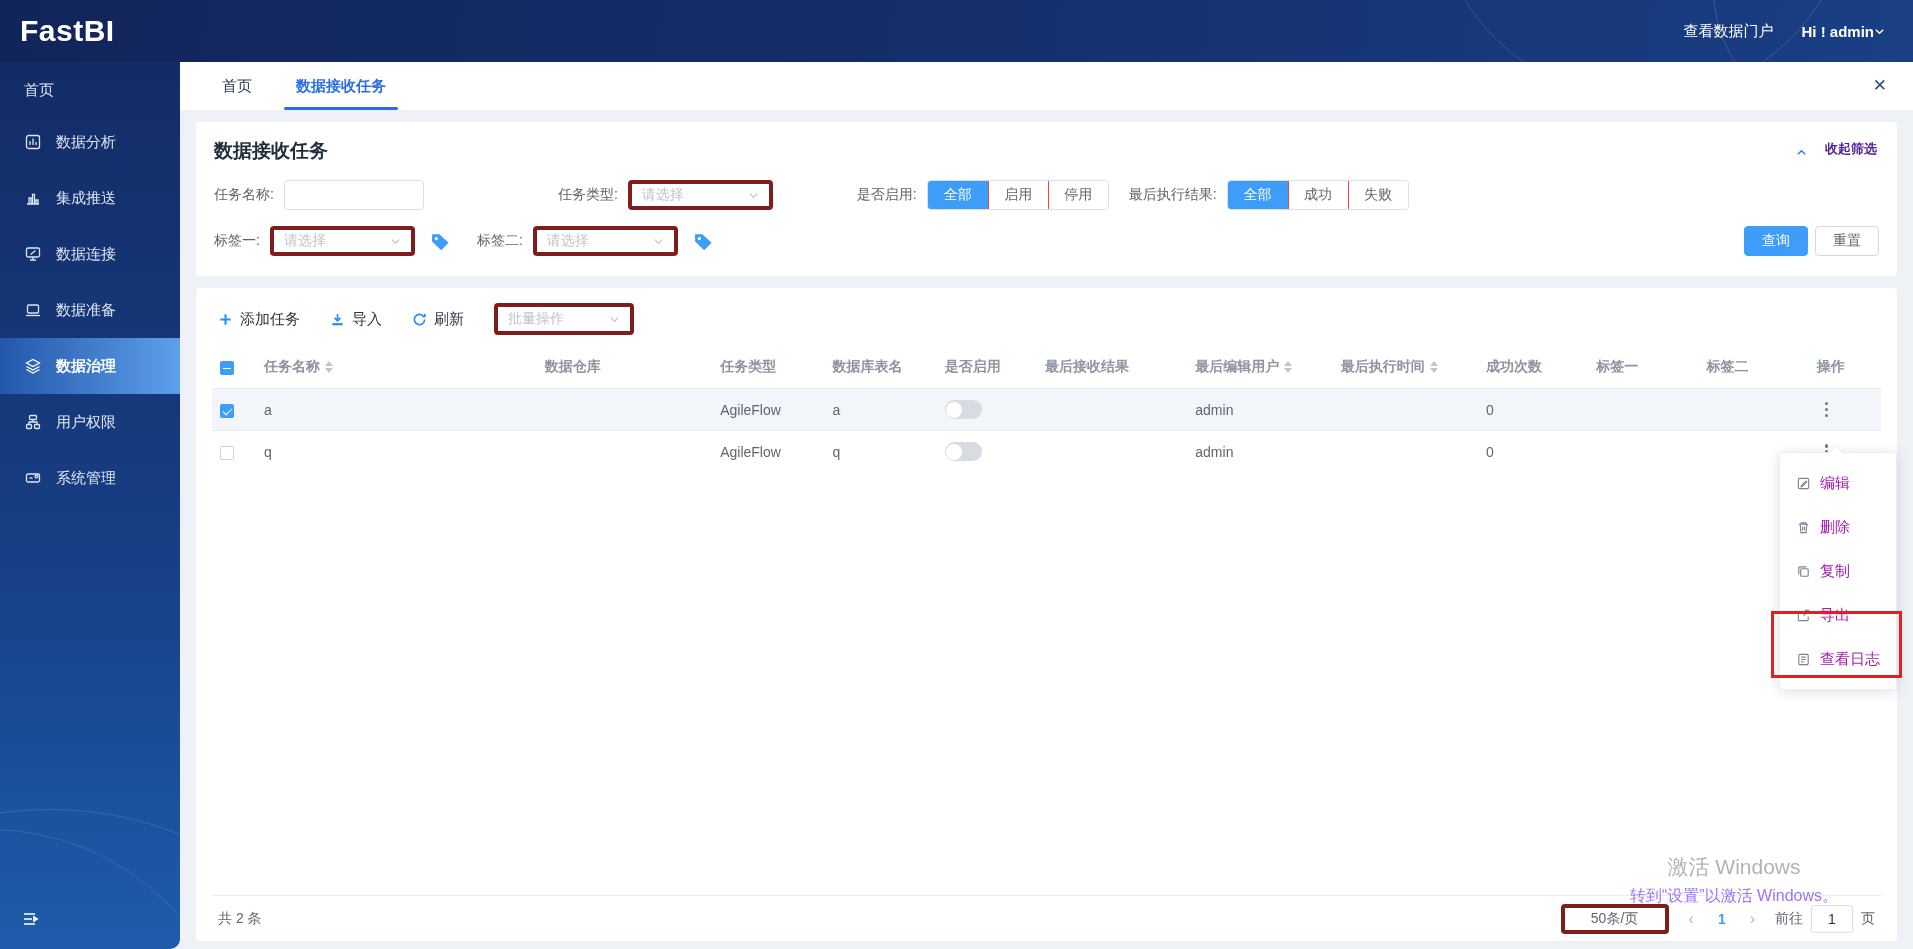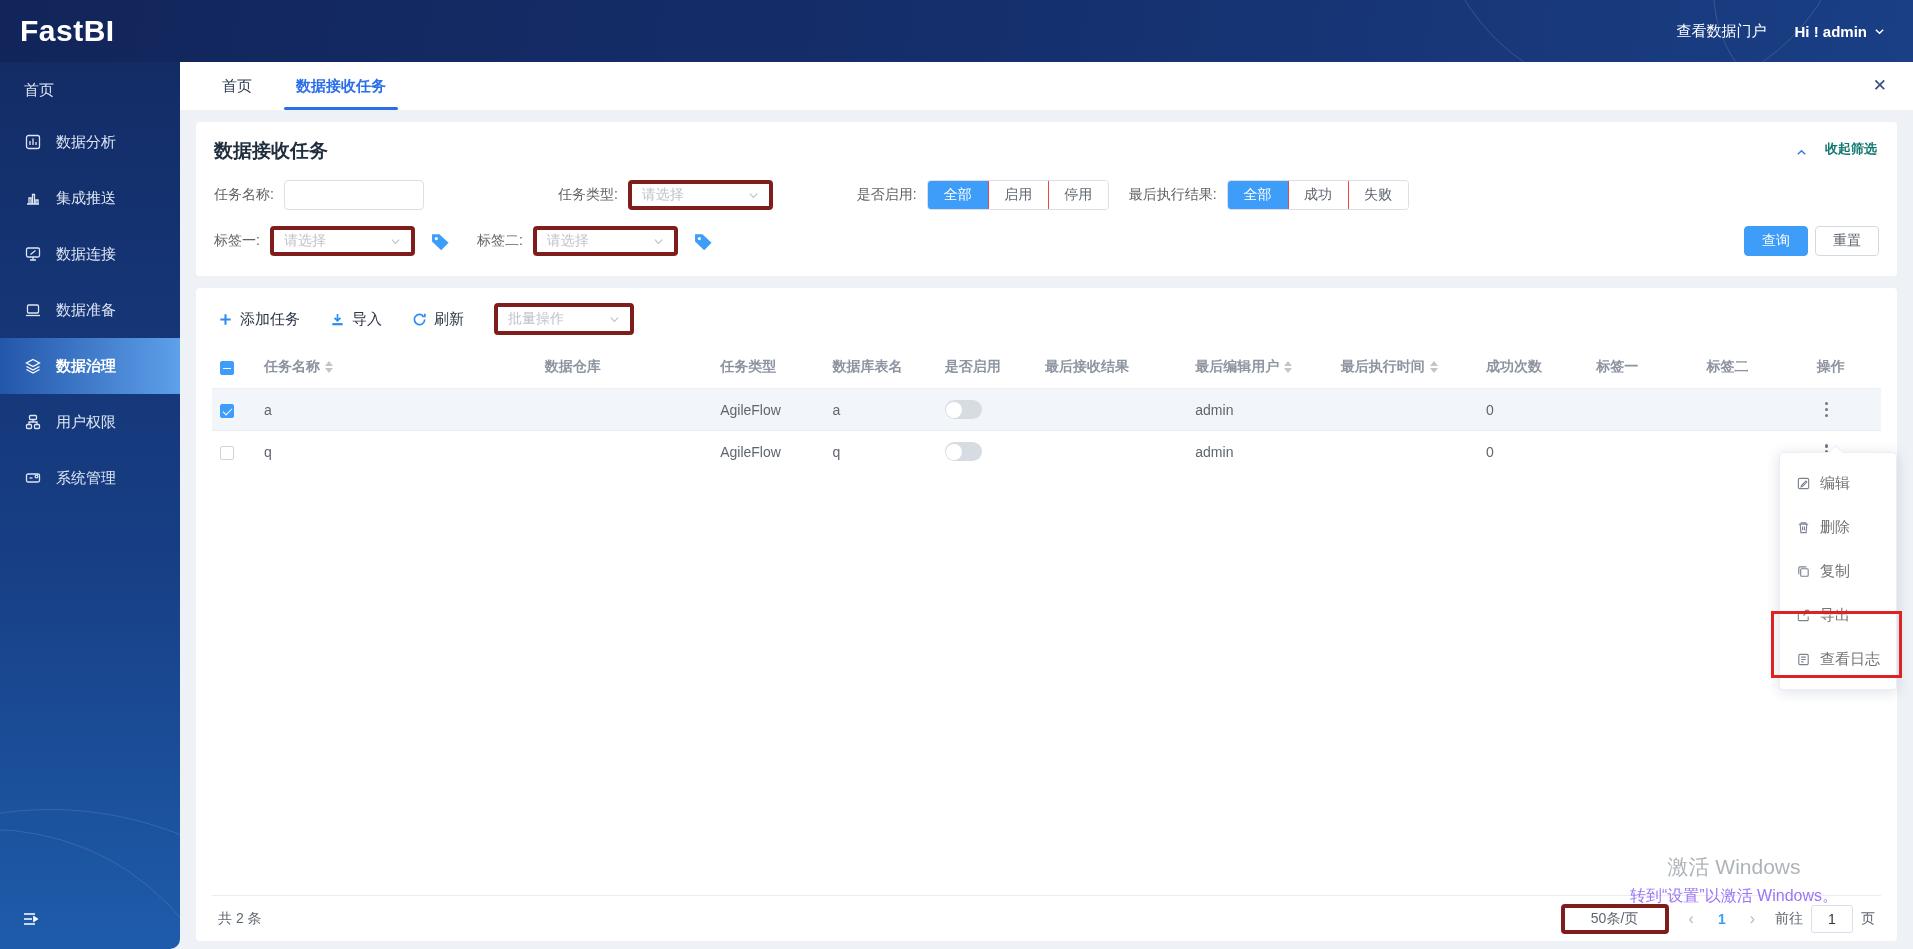--- a/index.html
+++ b/index.html
@@ -7,21 +7,21 @@
   body { font-family:"Liberation Sans","DejaVu Sans",sans-serif; background:#eef1f5; position:relative; font-size:14px; color:#333; }
 
   
   .app-header { height:62px; background:linear-gradient(100deg,#12255a 0%,#15306e 55%,#1a3f85 100%); display:flex; align-items:center; justify-content:space-between; padding:0 28px 0 20px; position:relative; overflow:hidden; }
   .app-header .deco1,.app-header .deco2 { position:absolute; border:1px solid rgba(255,255,255,.14); border-radius:50%; }
   .app-header .deco1 { width:420px; height:420px; right:60px; top:-320px; }
   .app-header .deco2 { width:260px; height:260px; right:-60px; top:-140px; }
   .logo { color:#fff; font-size:30px; font-weight:bold; letter-spacing:.5px; }
   .header-right { display:flex; align-items:center; gap:28px; color:#fff; z-index:2; }
   .portal-link { font-size:15px; cursor:pointer; }
-  .user-menu { display:flex; align-items:center; gap:7px; font-size:15px; font-weight:bold; cursor:pointer; }
+  .user-menu { display:flex; align-items:center; font-size:15px; font-weight:bold; cursor:pointer; }
   .chev-down-white { width:11px; height:11px; }
 
   
   .layout { display:flex; height:887px; }
   .sidebar { width:180px; background:linear-gradient(180deg,#132c66 0%,#173e84 55%,#1e5cab 100%); position:relative; overflow:hidden; flex-shrink:0; border-radius:0 0 10px 0; }
   .sidebar .curve { position:absolute; border:1px solid rgba(255,255,255,.12); border-radius:50%; }
   .sidebar .c1 { width:500px; height:500px; left:-260px; bottom:-380px; }
   .sidebar .c2 { width:700px; height:700px; left:-300px; bottom:-560px; }
   .side-item { height:56px; display:flex; align-items:center; padding-left:24px; gap:14px; color:#dde6f4; font-size:15px; cursor:pointer; position:relative; z-index:2; }
   .side-item.first { height:48px; margin-top:4px; }
@@ -39,21 +39,21 @@
   .tab.active::after { content:""; position:absolute; left:10px; right:10px; bottom:0; height:3px; background:#2a6ee8; border-radius:2px; }
   .tab-close { position:absolute; right:26px; top:13px; font-size:17px; color:#33507e; cursor:pointer; }
 
   
   .content { flex:1; padding:12px 16px 8px; display:flex; flex-direction:column; gap:12px; min-height:0; }
   .card { background:#fff; border-radius:4px; }
 
   
   .filter-card { padding:16px 18px 20px; position:relative; }
   .page-title { font-size:19px; font-weight:bold; color:#1f2d3d; }
-  .collapse-filter { position:absolute; right:20px; top:18px; color:#0f766e; font-size:13px; display:flex; align-items:flex-end; gap:18px; cursor:pointer; font-weight:bold; }
+  .collapse-filter { position:absolute; right:20px; top:18px; color:#4c1d95; font-size:13px; display:flex; align-items:flex-end; gap:18px; cursor:pointer; font-weight:bold; }
   .collapse-filter svg { width:11px; height:11px; }
   .f-row { display:flex; align-items:center; margin-top:16px; }
   .f-label { color:#606266; font-size:14px; margin-right:10px; white-space:nowrap; }
   .txt-input { width:140px; height:30px; border:1px solid #dcdfe6; border-radius:4px; padding:0 10px; font-size:14px; color:#333; outline:none; font-family:inherit; }
   .sel { height:30px; border:4px solid #7f1d1d; border-radius:4px; display:flex; align-items:center; justify-content:space-between; padding:0 10px; cursor:pointer; background:#fff; }
   .sel .ph { color:#c0c4cc; font-size:14px; }
   .sel svg { width:11px; height:11px; color:#c0c4cc; }
   .sel.w145 { width:145px; }
   .seg { display:flex; border:1px solid #dcdfe6; border-radius:4px; overflow:hidden; height:30px; }
   .seg button { width:60px; border:none; background:#fff; color:#5f6670; font-size:14px; cursor:pointer; border-left:1px solid #ef4444; font-family:inherit; }
@@ -103,21 +103,21 @@
   .pagesize-sel { width:108px; height:30px; justify-content:center; gap:8px; }
   .pagesize-sel .ph2 { color:#5f6670; font-size:14px; }
   .pg-arrow { background:none; border:none; color:#aeb9cb; font-size:16px; cursor:pointer; padding:0 6px; font-family:inherit; }
   .pg-num { color:#3d9df8; font-size:14px; font-weight:bold; padding:0 4px; cursor:pointer; background:none; border:none; font-family:inherit; }
   .goto { display:flex; align-items:center; gap:8px; color:#5f6670; font-size:14px; }
   .goto input { width:42px; height:28px; border:1px solid #dcdfe6; border-radius:3px; text-align:center; font-size:14px; color:#333; outline:none; font-family:inherit; }
 
   
   .row-menu { position:absolute; left:1779px; top:452px; width:118px; background:#fff; border:1px solid #ebeef5; border-radius:4px; box-shadow:0 2px 14px rgba(20,40,80,.14); padding:8px 0; z-index:50; }
   .row-menu::before { content:""; position:absolute; top:-6px; left:50px; width:10px; height:10px; background:#fff; border-left:1px solid #ebeef5; border-top:1px solid #ebeef5; transform:rotate(45deg); }
-  .menu-item { height:44px; display:flex; align-items:center; gap:9px; padding:0 16px; font-size:15px; color:#737373; cursor:pointer; }
+  .menu-item { height:44px; display:flex; align-items:center; gap:9px; padding:0 16px; font-size:15px; color:#a21caf; cursor:pointer; }
   .menu-item svg { width:15px; height:15px; color:#7b8290; flex-shrink:0; }
   .annotation-box { position:absolute; left:1771px; top:611px; width:131px; height:67px; border:3px solid #de2222; z-index:60; pointer-events:none; }
 
   
   .watermark { position:absolute; left:1630px; top:853px; z-index:40; pointer-events:none;text-align:center; }
   .watermark .w1 { font-size:21px; color:#9aa1a8; opacity:.8; }
   .watermark .w2 { font-size:16px; color:#8b5cf6; opacity:.85; margin-top:5px; }
 </style>
 </head>
 <body>

